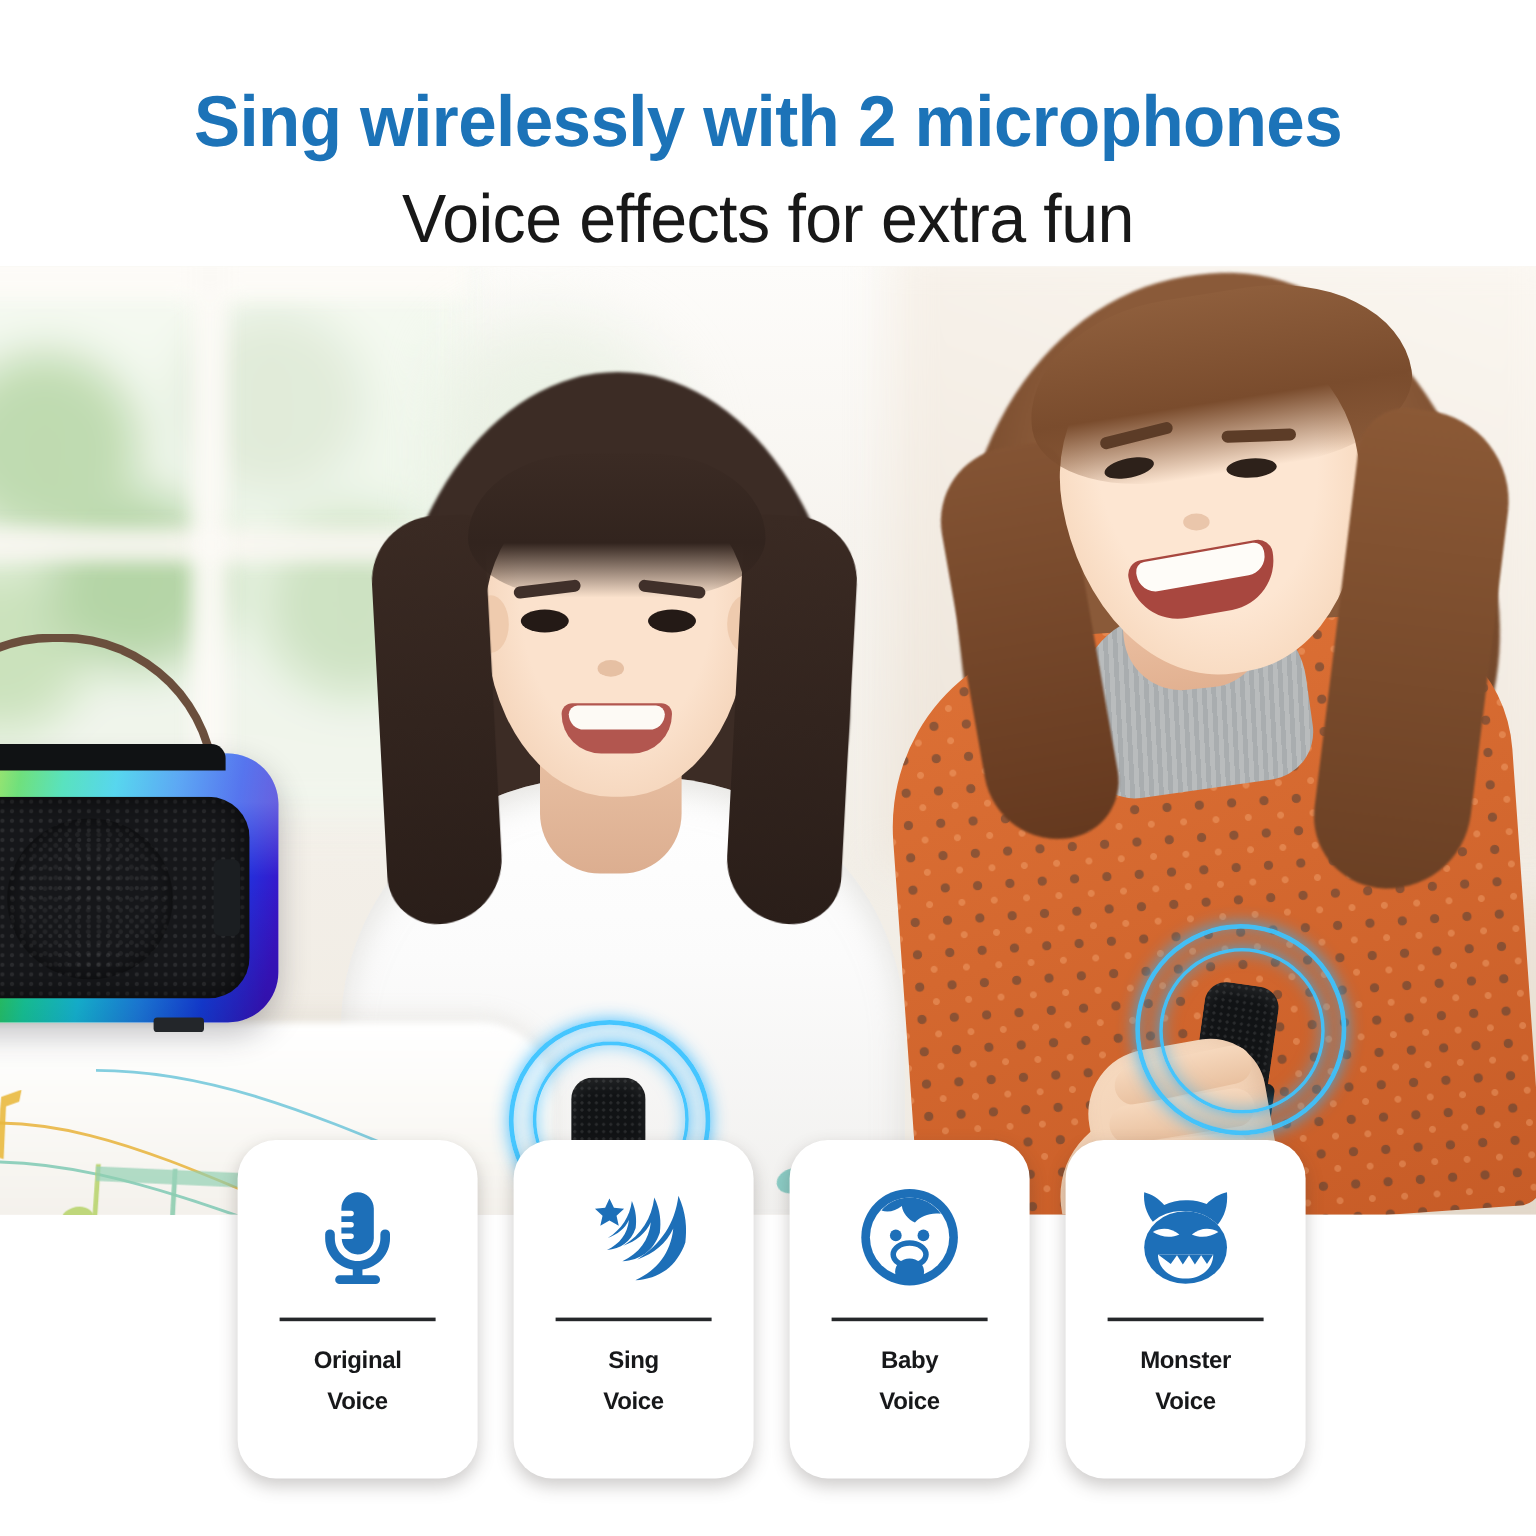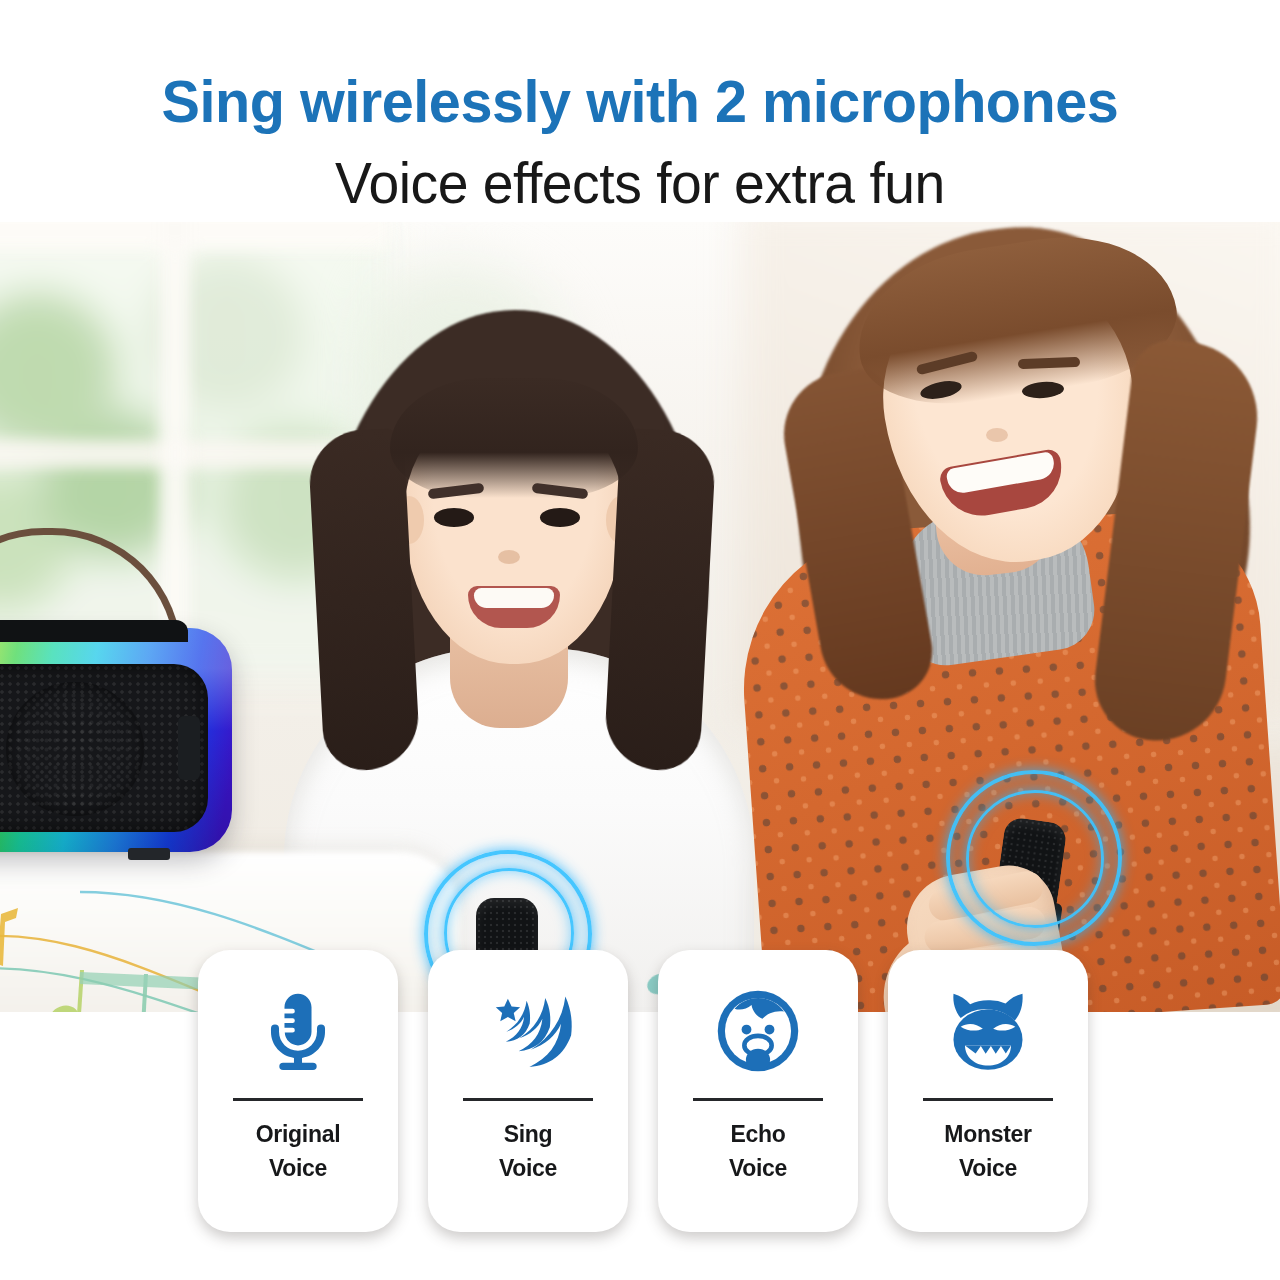--- a/index.html
+++ b/index.html
@@ -327,21 +327,21 @@
   .card{
     width:200px; height:282px; background:#ffffff; border-radius:32px;
     box-shadow:0 6px 14px rgba(60,55,50,.26);
     display:flex; flex-direction:column; align-items:center;
     padding-top:26px;
   }
   .card-icon{ width:100px; height:110px; display:flex; align-items:center; justify-content:center; }
   .card-icon svg{ width:92px; height:92px; fill:#1d6fb8; }
   .card-rule{ width:130px; height:3px; background:#25272a; margin-top:12px; }
   .card-label{
-    margin-top:16px; text-align:center; font-weight:bold; font-size:23px; line-height:34px;
+    margin-top:16px; text-align:center; font-weight:bold; font-size:20px; line-height:34px;
     color:#17181a; letter-spacing:-.3px;
   }
 </style>
 </head>
 <body>
 
 <div id="stage">
 
   <div class="headline">Sing wirelessly with 2 microphones</div>
   <div class="subhead">Voice effects for extra fun</div>
@@ -507,21 +507,21 @@
           <circle cx="32" cy="32" r="23" fill="#fff"></circle>
           <path d="M32 9c-6.6 0-12.4 2.9-16.3 7.5 3.6 1.4 8.4.3 11.8-2.6.6 4.2 3.6 7.8 7.6 9.6 2.9-3.3 7.3-5.3 12.3-5.3.9 0 1.8.1 2.7.2C46.3 12.9 39.6 9 32 9z" fill="#1d6fb8"></path>
           <circle cx="24" cy="31" r="3.4" fill="#1d6fb8"></circle>
           <circle cx="40" cy="31" r="3.4" fill="#1d6fb8"></circle>
           <ellipse cx="32" cy="42" rx="9.5" ry="6.6" fill="none" stroke="#1d6fb8" stroke-width="3.2"></ellipse>
           <ellipse cx="32" cy="52" rx="8.4" ry="7.6" fill="#1d6fb8"></ellipse>
         </svg>
       </div>
       <div class="card-rule"></div>
       <div class="card-label">
-        <span>Echo</span><br>
+        <span>Baby</span><br>
         <span>Voice</span>
       </div>
     </div>
 
     <div class="card">
       <div class="card-icon">
         <svg viewBox="0 0 64 64" aria-hidden="true">
           <path d="M8 6c-.6 6.4 1.2 12.2 5 17A25.5 25.5 0 0132 17c7.3 0 13.9 3 18.6 7.8C54.6 20 56.6 14 56 6c-4.6 1-8.6 3.4-11.8 6.8A26.6 26.6 0 0032 10.6c-4.5 0-8.7 1-12.4 2.8C16.5 9.8 12.6 7.2 8 6z"></path>
           <ellipse cx="32" cy="38" rx="24" ry="21"></ellipse>
           <path d="M13 29c5-3 10.6-2.4 15.4 1.4-4.8 2.2-10.6 1.6-15.4-1.4z" fill="#fff"></path>

